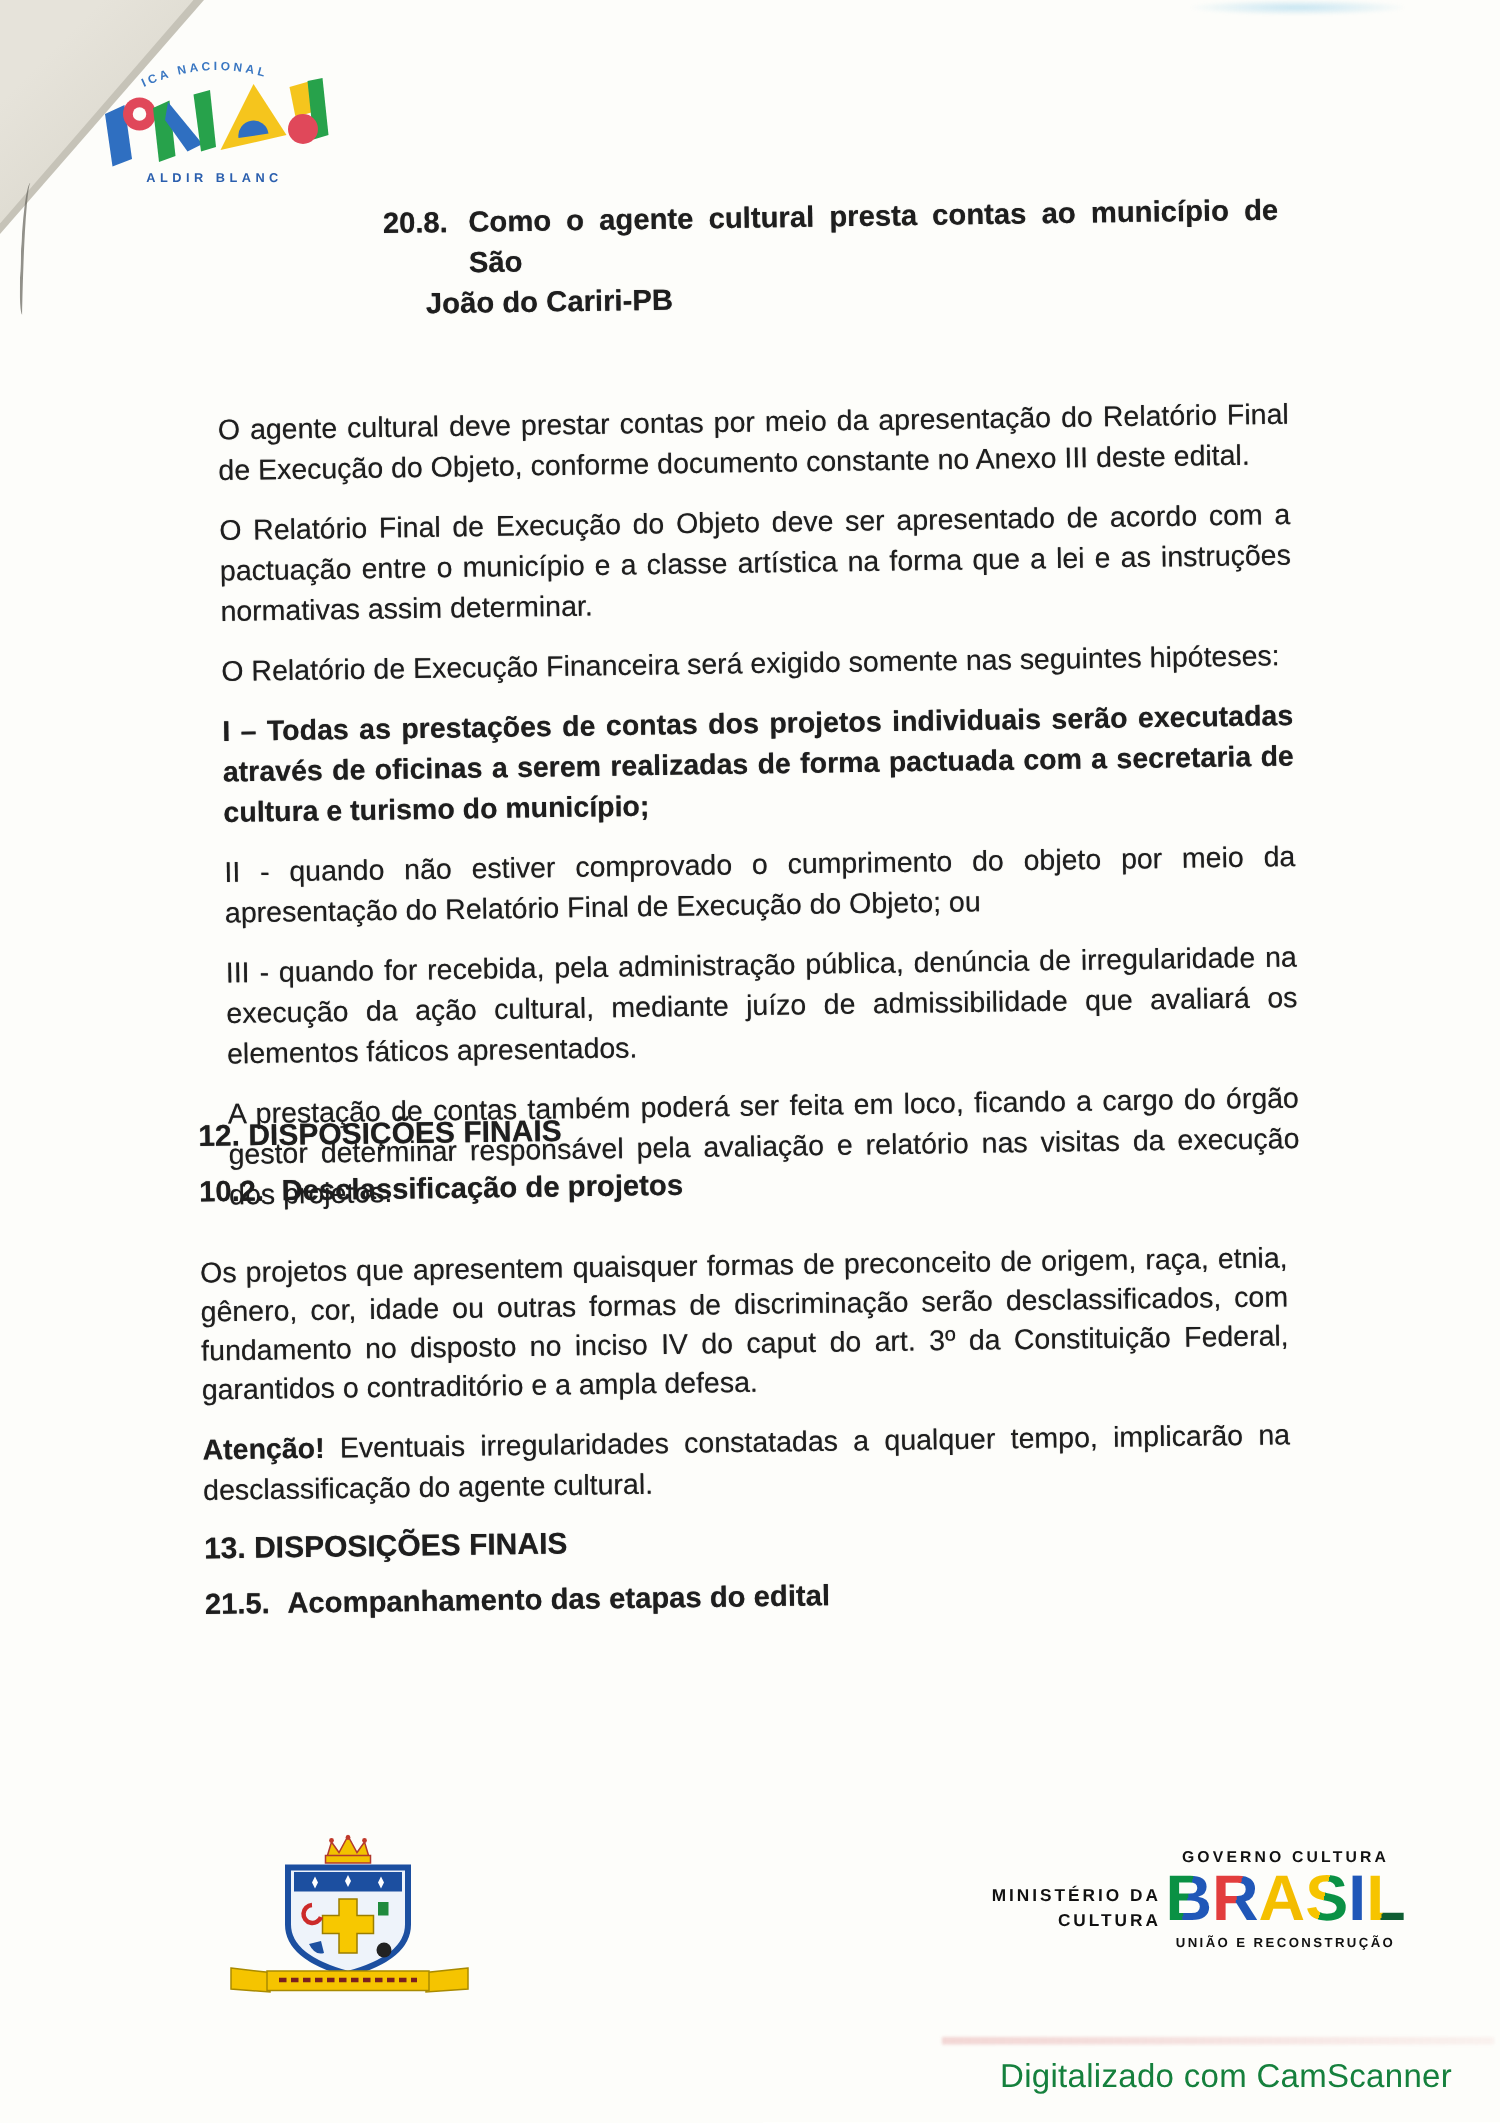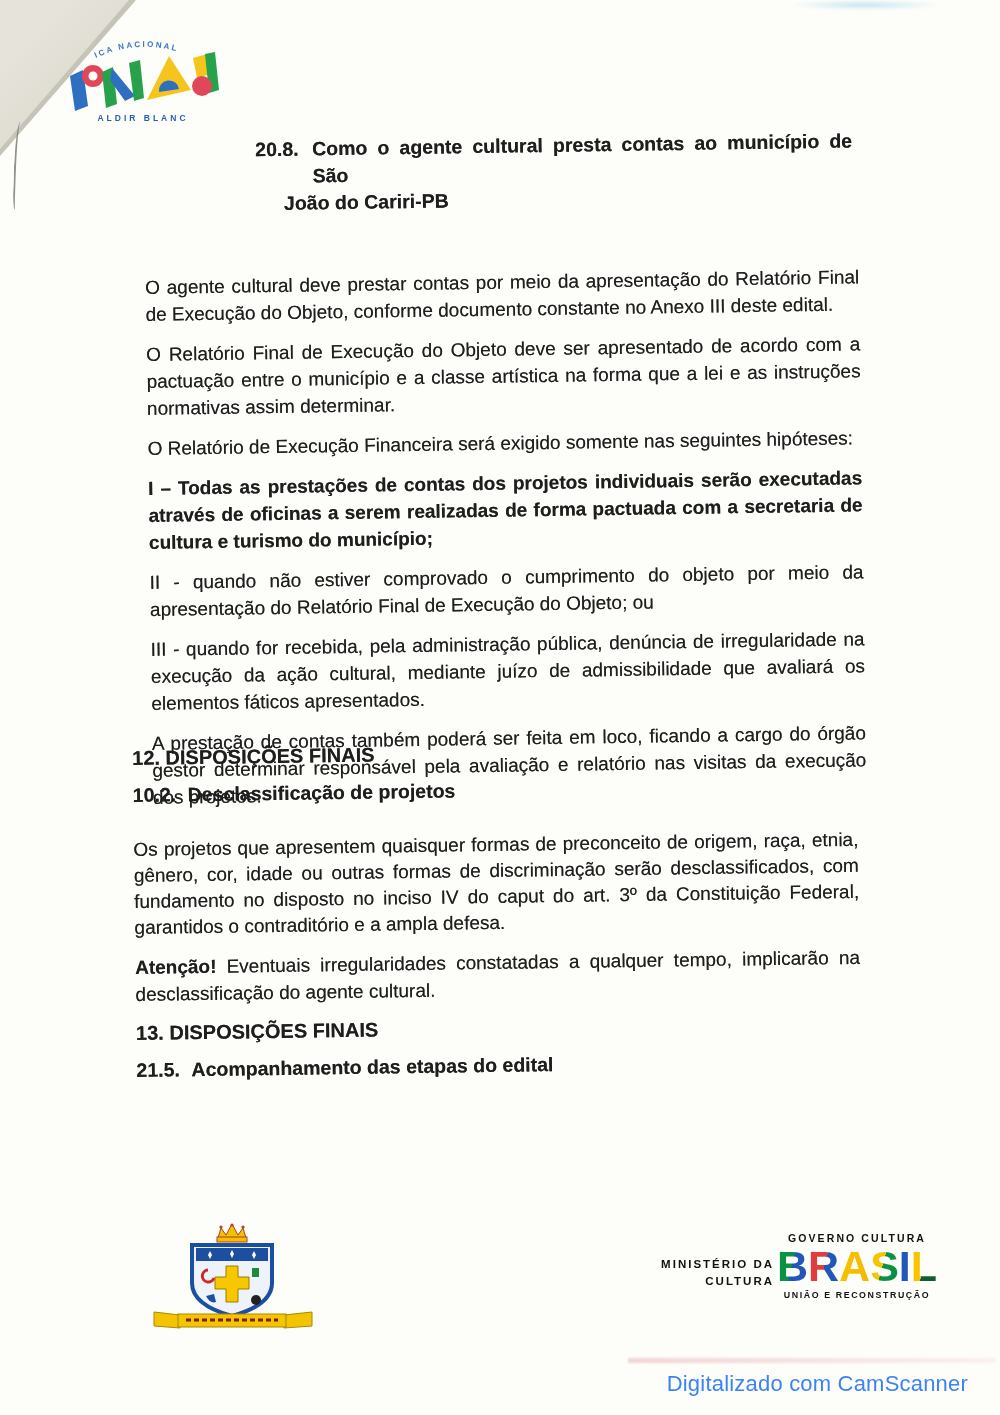--- a/index.html
+++ b/index.html
@@ -79,21 +79,21 @@
   .bl4{background-image:linear-gradient(105deg,#2057b8,#2057b8);}
   .bl5{background-image:linear-gradient(105deg,#f6c400 50%,#0f5e33 50%);}
   .gov-bottom{font-size:8.8px;font-weight:bold;letter-spacing:1.6px;margin-top:2px;white-space:nowrap;text-align:center;}
   .pink-smear{
     position:absolute;left:628px;top:1358px;width:368px;height:5px;
     background:linear-gradient(90deg,rgba(225,150,150,.38),rgba(225,160,160,.12));
     filter:blur(1px);
   }
   .camscanner{
     position:absolute;right:32px;top:1371px;
-    font-size:22px;color:#3b82f6;letter-spacing:0.2px;
+    font-size:22px;color:#15803d;letter-spacing:0.2px;
   }
 </style>
 </head>
 <body>
 
 <div class="page">
 
   <div class="fold-back"></div>
   <div class="fold-front"></div>
   <div class="edge-mark"></div>

